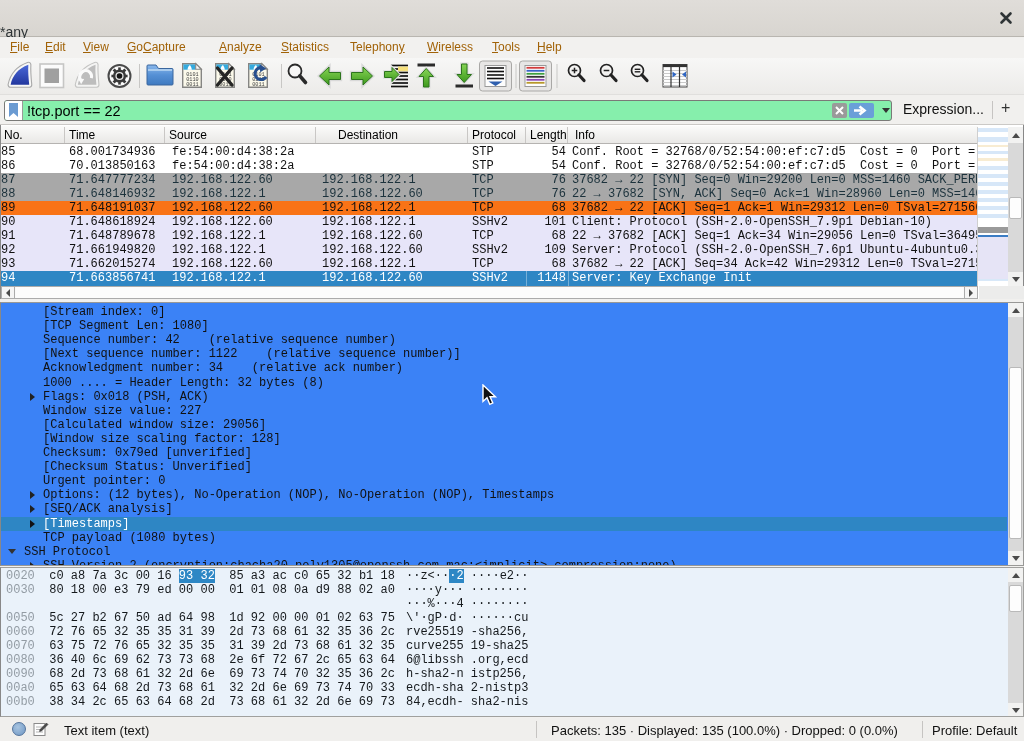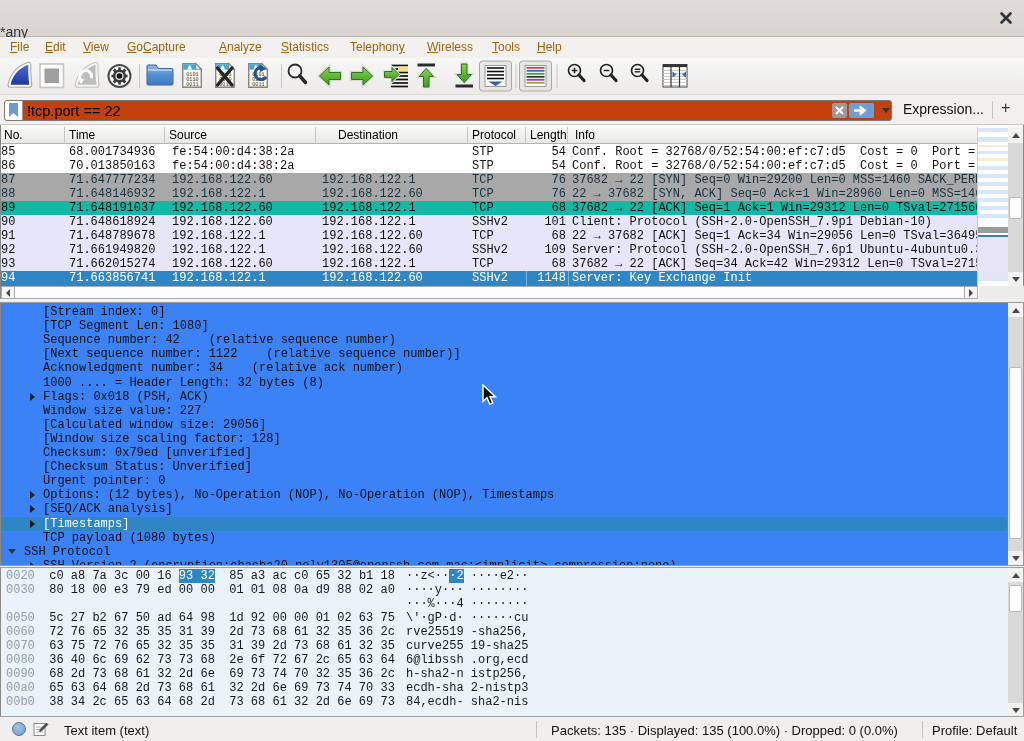--- a/index.html
+++ b/index.html
@@ -10,21 +10,21 @@
 #titlebar{left:0;top:0;width:1024px;height:37px;background:linear-gradient(#e0ddd9,#d8d5d0);border-bottom:1px solid #b9b6b0}
 #title{width:100%;top:24px;text-align:left;font-size:14px;font-weight:normal;color:#2e3436}
 #closex{left:998px;top:10px;width:18px;height:18px}
 
 #menubar{left:0;top:38px;width:1024px;height:20px;background:#f2f1ef}
 .mi{position:absolute;top:2px;font-size:12px;color:#a16207}
 
 #toolbar{left:0;top:58px;width:1024px;height:37px;background:linear-gradient(#f7f7f6,#ecebe9);border-bottom:1px solid #e0dfdd}
 
 #filterbar{left:0;top:95px;width:1024px;height:30px;background:#f1f0ee;border-bottom:1px solid #cbc9c6}
-#finput{left:4px;top:5px;width:888px;height:21px;background:#c2410c;border:1px solid #7a7a78;border-radius:3px;overflow:hidden}
+#finput{left:4px;top:5px;width:888px;height:21px;background:#86efac;border:1px solid #7a7a78;border-radius:3px;overflow:hidden}
 #fbook{left:0;top:0;width:18px;height:19px;background:#fff;border-right:1px solid #9a9a98}
 #ftext{left:22px;top:2px;font-size:14.5px;color:#000}
 #fx{left:827px;top:2px;width:15px;height:15px;background:#9a9a9a;border-radius:2px}
 #fgo{left:844px;top:2px;width:25px;height:15px;background:#6a9fd8;border-radius:2px}
 #fdrop{left:877px;top:7px}
 #fexpr{left:903px;top:6px;font-size:14px;color:#111}
 #fplus{left:1001px;top:4px;font-size:16px;color:#333}
 
 #plist{left:0;top:125px;width:1024px;height:174px;background:#fff;border-left:1px solid #888;border-right:1px solid #888}
 #phead{left:0;top:1px;width:977px;height:18px;background:linear-gradient(#fbfbfa,#e9e8e6);border-bottom:1px solid #b5b3b1}
@@ -317,21 +317,21 @@
 <div class="hsep" style="left:163px"></div>
 <div class="hsep" style="left:314px"></div>
 <div class="hsep" style="left:466px"></div>
 <div class="hsep" style="left:524px"></div>
 <div class="hsep" style="left:566px"></div>
 </div>
 <div class="prow" style="top:20px;background:#fff"><span class="c0">85</span><span class="c1">68.001734936</span><span class="c2">fe:54:00:d4:38:2a</span><span class="c4">STP</span><span class="c5">54</span><span class="c6">Conf. Root = 32768/0/52:54:00:ef:c7:d5  Cost = 0  Port = 0x8001</span></div>
 <div class="prow" style="top:34px;background:#fff"><span class="c0">86</span><span class="c1">70.013850163</span><span class="c2">fe:54:00:d4:38:2a</span><span class="c4">STP</span><span class="c5">54</span><span class="c6">Conf. Root = 32768/0/52:54:00:ef:c7:d5  Cost = 0  Port = 0x8001</span></div>
 <div class="prow" style="top:48px;background:#a8a8a8;color:#1c323c"><span class="c0">87</span><span class="c1">71.647777234</span><span class="c2">192.168.122.60</span><span class="c3">192.168.122.1</span><span class="c4">TCP</span><span class="c5">76</span><span class="c6">37682 → 22 [SYN] Seq=0 Win=29200 Len=0 MSS=1460 SACK_PERM=1</span></div>
 <div class="prow" style="top:62px;background:#a8a8a8;color:#1c323c"><span class="c0">88</span><span class="c1">71.648146932</span><span class="c2">192.168.122.1</span><span class="c3">192.168.122.60</span><span class="c4">TCP</span><span class="c5">76</span><span class="c6">22 → 37682 [SYN, ACK] Seq=0 Ack=1 Win=28960 Len=0 MSS=1460</span></div>
-<div class="prow" style="top:76px;background:#14b8a6"><span class="c0">89</span><span class="c1">71.648191037</span><span class="c2">192.168.122.60</span><span class="c3">192.168.122.1</span><span class="c4">TCP</span><span class="c5">68</span><span class="c6">37682 → 22 [ACK] Seq=1 Ack=1 Win=29312 Len=0 TSval=271566</span></div>
+<div class="prow" style="top:76px;background:#f97316"><span class="c0">89</span><span class="c1">71.648191037</span><span class="c2">192.168.122.60</span><span class="c3">192.168.122.1</span><span class="c4">TCP</span><span class="c5">68</span><span class="c6">37682 → 22 [ACK] Seq=1 Ack=1 Win=29312 Len=0 TSval=271566</span></div>
 <div class="prow" style="top:90px;background:#e7e5f9"><span class="c0">90</span><span class="c1">71.648618924</span><span class="c2">192.168.122.60</span><span class="c3">192.168.122.1</span><span class="c4">SSHv2</span><span class="c5">101</span><span class="c6">Client: Protocol (SSH-2.0-OpenSSH_7.9p1 Debian-10)</span></div>
 <div class="prow" style="top:104px;background:#e7e5f9"><span class="c0">91</span><span class="c1">71.648789678</span><span class="c2">192.168.122.1</span><span class="c3">192.168.122.60</span><span class="c4">TCP</span><span class="c5">68</span><span class="c6">22 → 37682 [ACK] Seq=1 Ack=34 Win=29056 Len=0 TSval=36495</span></div>
 <div class="prow" style="top:118px;background:#e7e5f9"><span class="c0">92</span><span class="c1">71.661949820</span><span class="c2">192.168.122.1</span><span class="c3">192.168.122.60</span><span class="c4">SSHv2</span><span class="c5">109</span><span class="c6">Server: Protocol (SSH-2.0-OpenSSH_7.6p1 Ubuntu-4ubuntu0.3</span></div>
 <div class="prow" style="top:132px;background:#e7e5f9"><span class="c0">93</span><span class="c1">71.662015274</span><span class="c2">192.168.122.60</span><span class="c3">192.168.122.1</span><span class="c4">TCP</span><span class="c5">68</span><span class="c6">37682 → 22 [ACK] Seq=34 Ack=42 Win=29312 Len=0 TSval=2715</span></div>
 <div class="prow" style="top:146px;background:#2e86c4;color:#fff"><span class="c0">94</span><span class="c1">71.663856741</span><span class="c2">192.168.122.1</span><span class="c3">192.168.122.60</span><span class="c4">SSHv2</span><span class="c5">1148</span><span class="c6">Server: Key Exchange Init</span><span class="a" style="left:525px;top:0;width:1px;height:15px;background:rgba(255,255,255,0.35)"></span><span class="a" style="left:567px;top:0;width:1px;height:15px;background:rgba(255,255,255,0.35)"></span></div>
 <div id="minimap" class="a" style="left:976px;top:2px;width:31px;height:159px;background:#fff;border-left:1px solid #cfcfcf">
 <div class="a" style="left:0;top:1px;width:31px;height:4px;background:#d7e7f8"></div>
 <div class="a" style="left:0;top:10px;width:31px;height:4.5px;background:#d7e7f8"></div>
 <div class="a" style="left:0;top:18px;width:31px;height:2px;background:#f8ecd2"></div>
 <div class="a" style="left:0;top:23.5px;width:31px;height:3px;background:#d7e7f8"></div>

